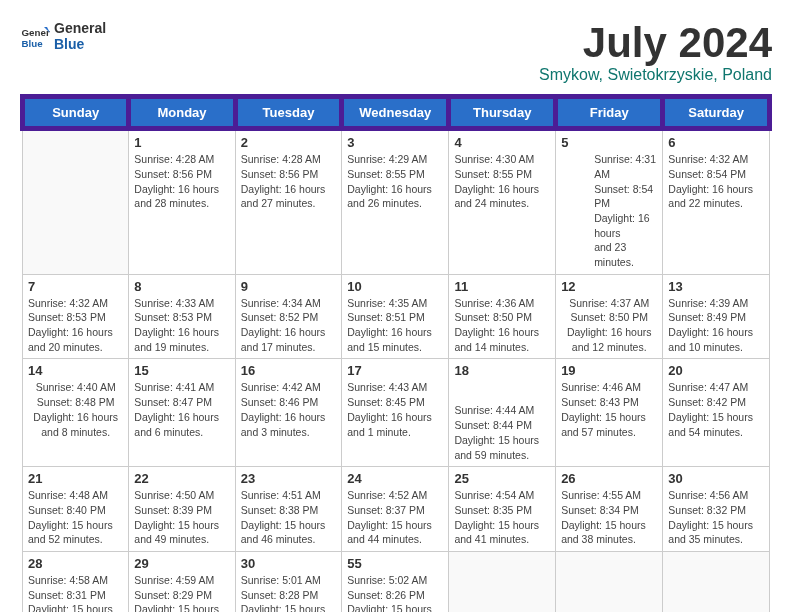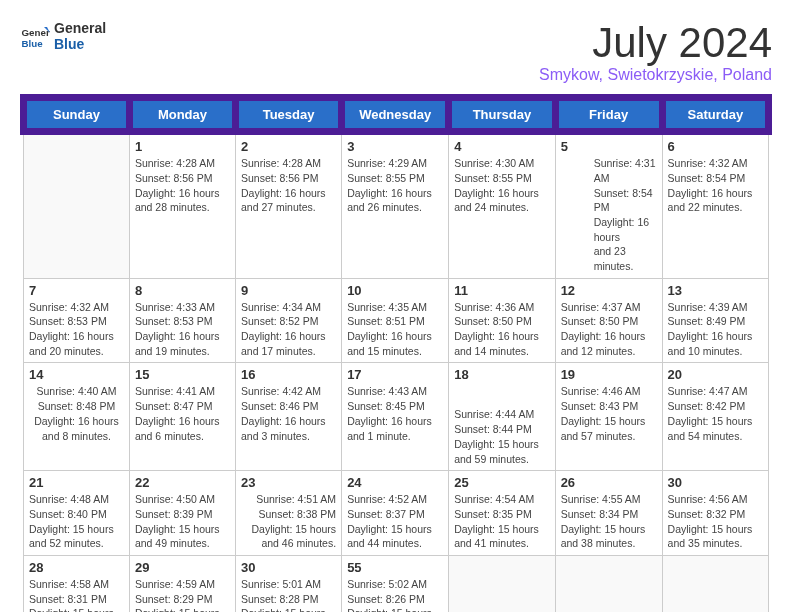--- a/index.html
+++ b/index.html
@@ -31,40 +31,40 @@
     .logo-icon {
       width: 30px;
       height: 30px;
       margin-right: 4px;
     }
     .title-section {
       text-align: right;
     }
     .month-year {
       font-size: 42px;
-      font-weight: normal;
+      font-weight: bold;
       color: #333;
       line-height: 1.1;
     }
     .location {
       font-size: 16px;
-      color: #8b5cf6;
+      color: #0f766e;
     }
     .calendar {
       width: 100%;
       border-collapse: collapse;
       border: 1px solid #ccc;
     }
     .calendar th {
       background-color: #2a6fc9;
       color: #fff;
       text-align: center;
       padding: 6px 4px;
       font-size: 13px;
-      border: 7px solid #4c1d95;
+      border: 5px solid #4c1d95;
     }
     .calendar td {
       vertical-align: top;
       border: 1px solid #ccc;
       padding: 4px 5px;
       font-size: 11px;
       color: #333;
       width: 108px;
       min-height: 80px;
       background: #fff;
@@ -194,21 +194,21 @@
         </td>
         <td>
           <span class="day-number">11</span>
           <div class="cell-content" style="white-space: pre-line;">Sunrise: 4:36 AM
 Sunset: 8:50 PM
 Daylight: 16 hours
 and 14 minutes.</div>
         </td>
         <td>
           <span class="day-number">12</span>
-          <div class="cell-content" style="white-space: pre-line;">Sunrise: 4:37 AM
+          <div class="cell-content" style="white-space: pre-line; text-align: center;">Sunrise: 4:37 AM
 Sunset: 8:50 PM
 Daylight: 16 hours
 and 12 minutes.</div>
         </td>
         <td>
           <span class="day-number">13</span>
           <div class="cell-content" style="white-space: pre-line;">Sunrise: 4:39 AM
 Sunset: 8:49 PM
 Daylight: 16 hours
 and 10 minutes.</div>
@@ -275,21 +275,21 @@
         </td>
         <td>
           <span class="day-number">22</span>
           <div class="cell-content" style="white-space: pre-line;">Sunrise: 4:50 AM
 Sunset: 8:39 PM
 Daylight: 15 hours
 and 49 minutes.</div>
         </td>
         <td>
           <span class="day-number">23</span>
-          <div class="cell-content" style="white-space: pre-line; text-align: right;">Sunrise: 4:51 AM
+          <div class="cell-content" style="white-space: pre-line;">Sunrise: 4:51 AM
 Sunset: 8:38 PM
 Daylight: 15 hours
 and 46 minutes.</div>
         </td>
         <td>
           <span class="day-number">24</span>
           <div class="cell-content" style="white-space: pre-line;">Sunrise: 4:52 AM
 Sunset: 8:37 PM
 Daylight: 15 hours
 and 44 minutes.</div>

